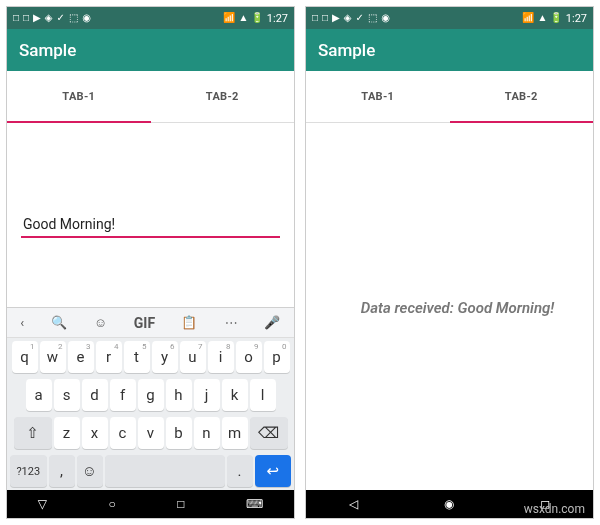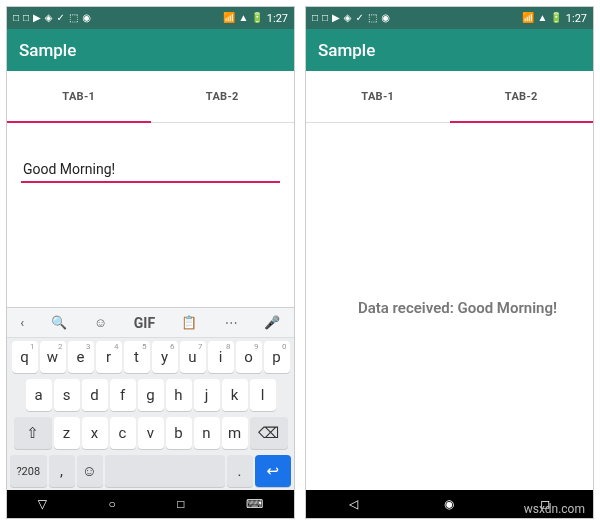--- a/index.html
+++ b/index.html
@@ -69,21 +69,21 @@
     left: 0;
     right: 0;
     height: 2px;
     background: #d81b60;
   }
   .content {
     flex: 1;
     position: relative;
     padding: 14px;
     display: flex;
-    flex-direction: column;
+    flex-direction: row;
     align-items: center;
   }
   .input-line {
     width: 100%;
     border: none;
     border-bottom: 2px solid #d81b60;
     padding: 18px 2px 4px 2px;
     font-size: 14px;
     font-family: inherit;
     outline: none;
@@ -104,20 +104,21 @@
   }
   .received-text {
     position: absolute;
     top: 48%;
     left: 16px;
     right: 0;
     text-align: center;
     color: #777;
     font-size: 15px;
     font-weight: 600;
+    font-style: italic;
   }
   
   .keyboard {
     background: #eceef0;
     border-top: 1px solid #d0d0d0;
     font-size: 12px;
     user-select: none;
   }
   .kb-toolbar {
     height: 30px;
@@ -278,21 +279,21 @@
       <div class="key">z</div>
       <div class="key">x</div>
       <div class="key">c</div>
       <div class="key">v</div>
       <div class="key">b</div>
       <div class="key">n</div>
       <div class="key">m</div>
       <div class="key key-wide">⌫</div>
     </div>
     <div class="kb-row">
-      <div class="key key-wide" style="font-size:11px">?208</div>
+      <div class="key key-wide" style="font-size:11px">?123</div>
       <div class="key" style="background:#e1e3e6">,</div>
       <div class="key" style="background:#e1e3e6">☺</div>
       <div class="key key-space"> </div>
       <div class="key" style="background:#e1e3e6">.</div>
       <div class="key key-enter">↩</div>
     </div>
   </div>
 
   <div class="navbar">
     <span>▽</span>

